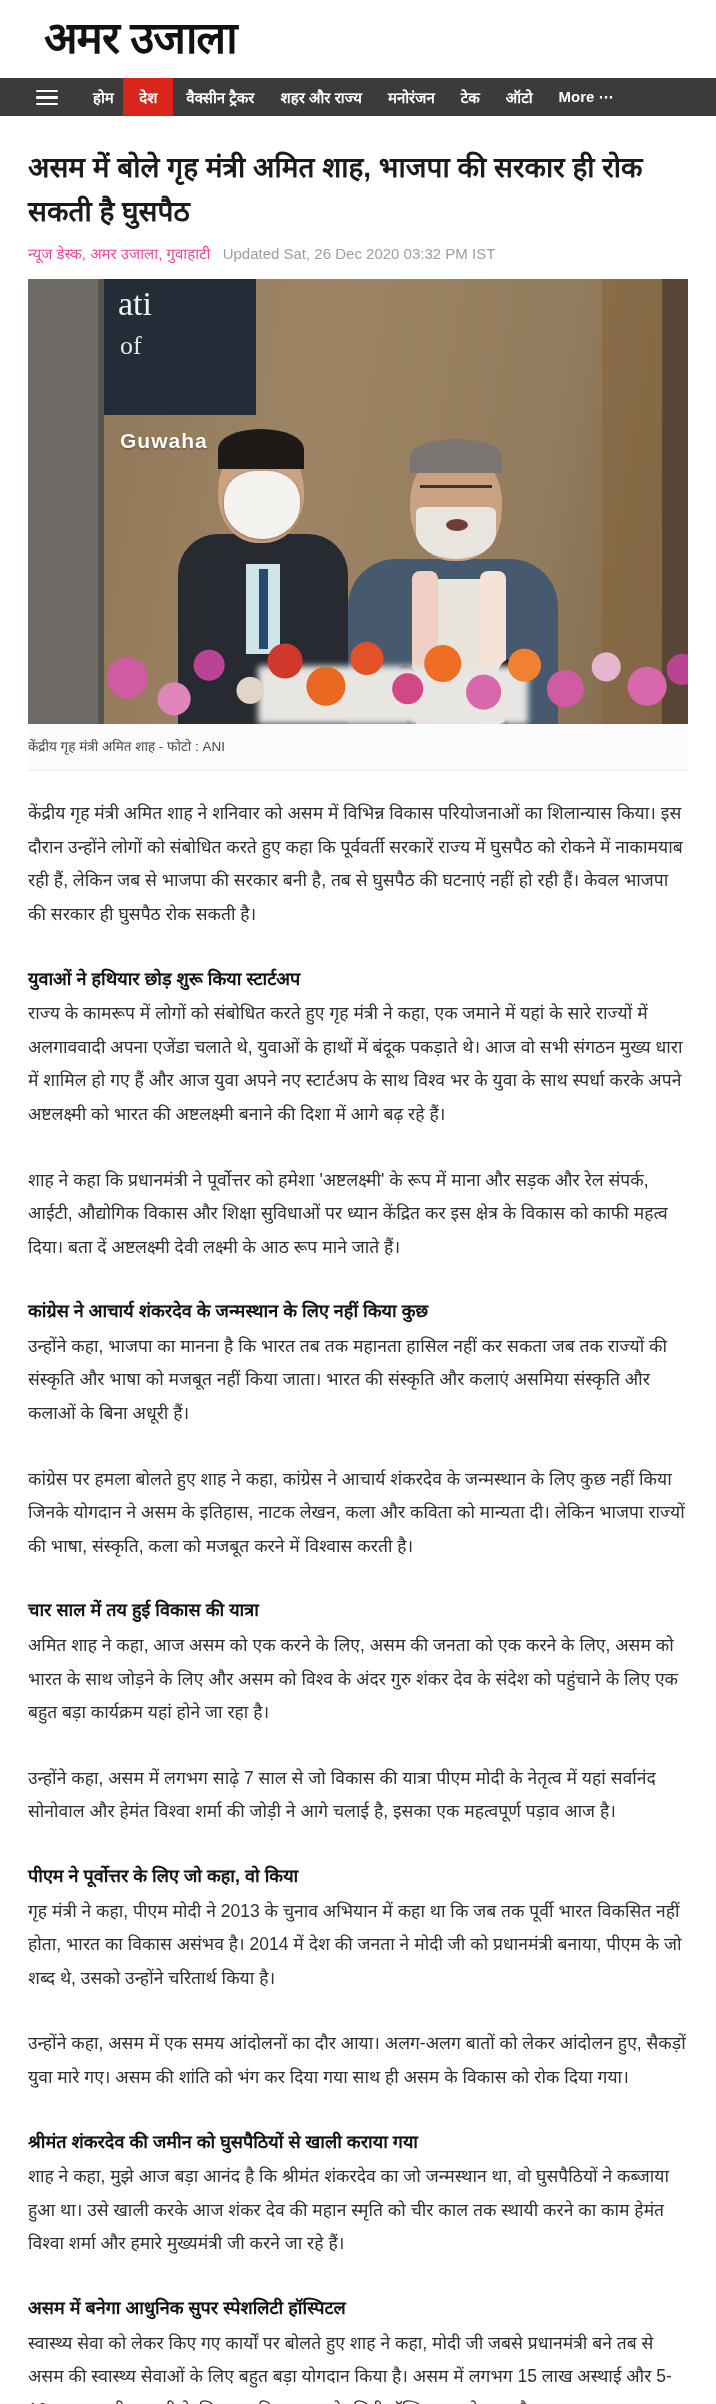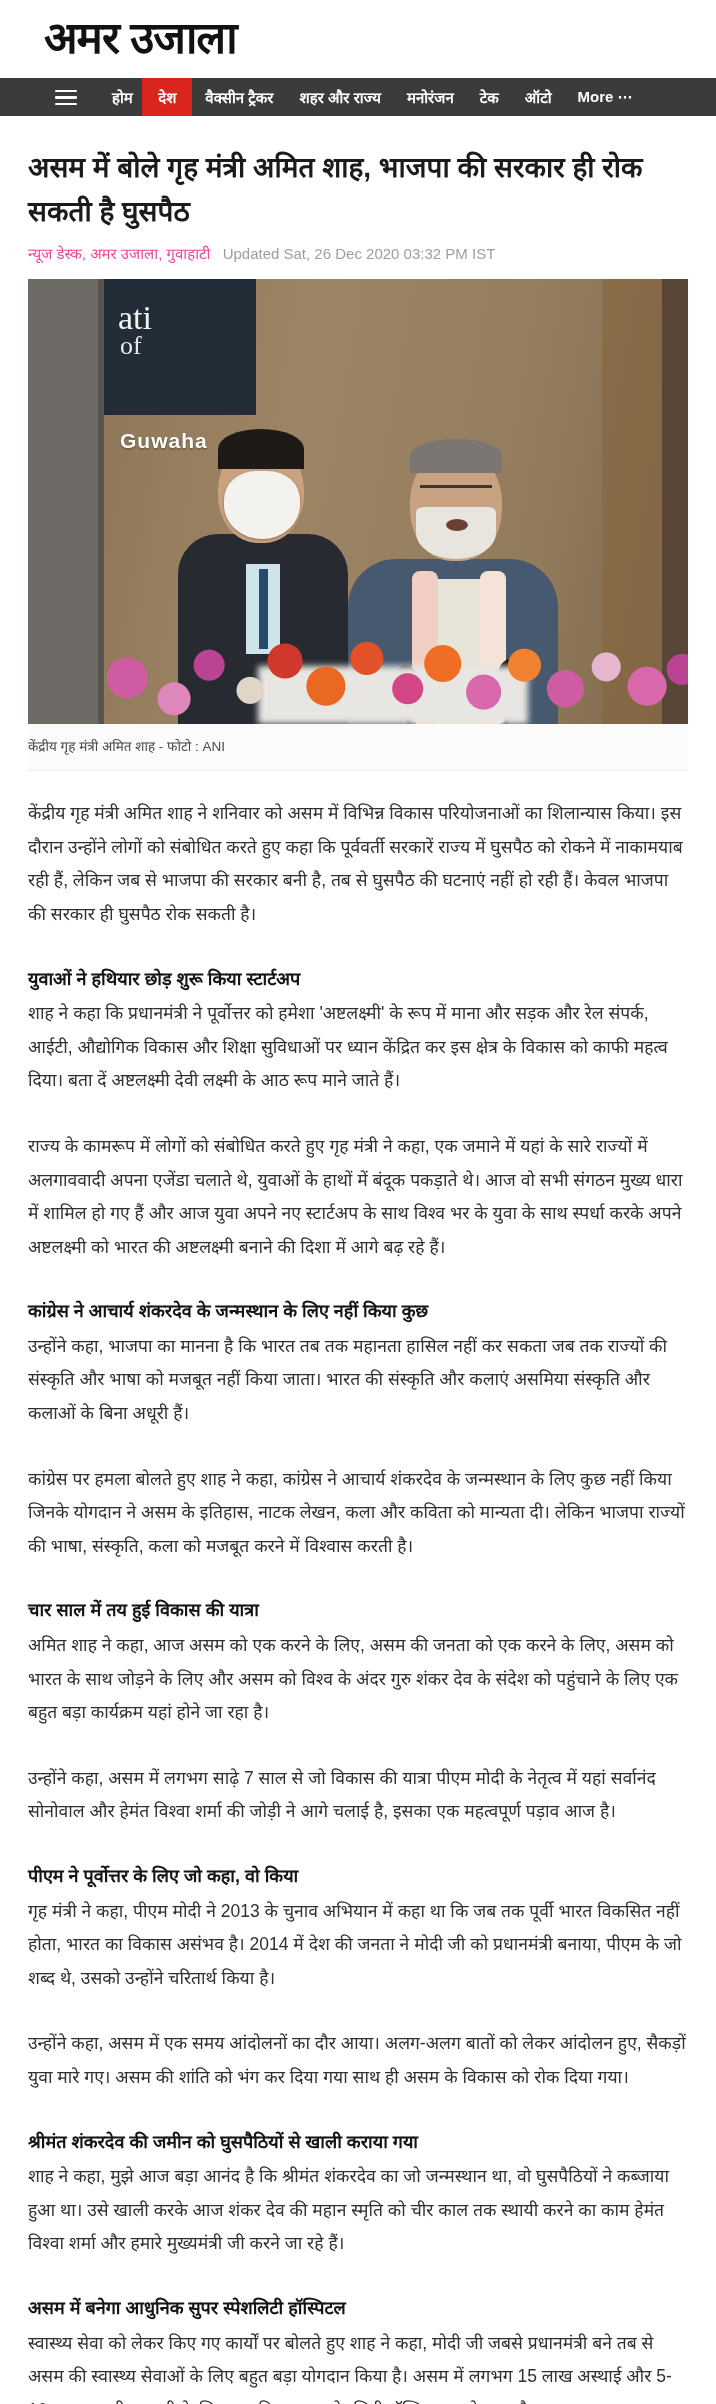--- a/index.html
+++ b/index.html
@@ -21,21 +21,21 @@
     cursor: pointer;
     display: inline-block;
     line-height: 1.1;
   }
   
   .navbar {
     background: #3b3b3b;
     height: 38px;
     display: flex;
     align-items: stretch;
-    padding-left: 55px;
+    padding-left: 36px;
   }
   .hamburger {
     display: flex; flex-direction: column; justify-content: center;
     gap: 4px; margin-right: 22px; cursor: pointer;
   }
   .hamburger i { display: block; width: 22px; height: 2.5px; background: #fff; border-radius: 1px; }
   .nav-items { display: flex; align-items: stretch; }
   .nav-item {
     color: #ffffff; font-size: 15px; font-weight: bold;
     display: flex; align-items: center; padding: 0 13px; cursor: pointer;
@@ -60,21 +60,21 @@
   .photo {
     position: relative; width: 660px; height: 445px; overflow: hidden;
     background: linear-gradient(100deg, #8a7254 0%, #9c8464 40%, #937c5d 75%, #7c6548 100%);
   }
   .strip-left { position: absolute; left: 0; top: 0; bottom: 0; width: 76px; background: #6e6b66; }
   .strip-left::after { content:""; position:absolute; right:0; top:0; bottom:0; width:6px; background:#57544f; }
   .banner {
     position: absolute; left: 76px; top: 0; width: 152px; height: 136px;
     background: #232d38;
   }
-  .banner .t1 { position: absolute; left: 14px; top: 20px; color: #f2f2f2; font-size: 34px; font-family: "Liberation Serif", serif; }
+  .banner .t1 { position: absolute; left: 14px; top: 6px; color: #f2f2f2; font-size: 34px; font-family: "Liberation Serif", serif; }
   .banner .t2 { position: absolute; left: 16px; top: 52px; color: #e8e8e8; font-size: 26px; font-family: "Liberation Serif", serif; }
   .guwaha {
     position: absolute; left: 92px; top: 150px; color: #ffffff;
     font-size: 21px; font-weight: bold; letter-spacing: 1px;
     text-shadow: 0 1px 2px rgba(0,0,0,.4);
   }
   .wall-right { position: absolute; right: 0; top: 0; bottom: 0; width: 26px; background: #5a4636; }
   .wall-panel { position: absolute; right: 26px; top: 0; bottom: 0; width: 60px; background: #85643e; opacity:.6; }
   
   .aide-body { position: absolute; left: 150px; top: 255px; width: 170px; height: 190px; background: #272b31; border-radius: 40px 40px 0 0; }
@@ -203,22 +203,22 @@
 
         <div class="podium"></div>
         <div class="flowers"></div>
       </div>
       <figcaption>केंद्रीय गृह मंत्री अमित शाह - फोटो : ANI</figcaption>
     </figure>
 
     <div class="body-wrap" id="article-body">
         <p>केंद्रीय गृह मंत्री अमित शाह ने शनिवार को असम में विभिन्न विकास परियोजनाओं का शिलान्यास किया। इस दौरान उन्होंने लोगों को संबोधित करते हुए कहा कि पूर्ववर्ती सरकारें राज्य में घुसपैठ को रोकने में नाकामयाब रही हैं, लेकिन जब से भाजपा की सरकार बनी है, तब से घुसपैठ की घटनाएं नहीं हो रही हैं। केवल भाजपा की सरकार ही घुसपैठ रोक सकती है।</p>
         <h2>युवाओं ने हथियार छोड़ शुरू किया स्टार्टअप</h2>
+        <p>राज्य के कामरूप में लोगों को संबोधित करते हुए गृह मंत्री ने कहा, एक जमाने में यहां के सारे राज्यों में अलगाववादी अपना एजेंडा चलाते थे, युवाओं के हाथों में बंदूक पकड़ाते थे। आज वो सभी संगठन मुख्य धारा में शामिल हो गए हैं और आज युवा अपने नए स्टार्टअप के साथ विश्व भर के युवा के साथ स्पर्धा करके अपने अष्टलक्ष्मी को भारत की अष्टलक्ष्मी बनाने की दिशा में आगे बढ़ रहे हैं।</p>
         <p>शाह ने कहा कि प्रधानमंत्री ने पूर्वोत्तर को हमेशा 'अष्टलक्ष्मी' के रूप में माना और सड़क और रेल संपर्क, आईटी, औद्योगिक विकास और शिक्षा सुविधाओं पर ध्यान केंद्रित कर इस क्षेत्र के विकास को काफी महत्व दिया। बता दें अष्टलक्ष्मी देवी लक्ष्मी के आठ रूप माने जाते हैं।</p>
-        <p>राज्य के कामरूप में लोगों को संबोधित करते हुए गृह मंत्री ने कहा, एक जमाने में यहां के सारे राज्यों में अलगाववादी अपना एजेंडा चलाते थे, युवाओं के हाथों में बंदूक पकड़ाते थे। आज वो सभी संगठन मुख्य धारा में शामिल हो गए हैं और आज युवा अपने नए स्टार्टअप के साथ विश्व भर के युवा के साथ स्पर्धा करके अपने अष्टलक्ष्मी को भारत की अष्टलक्ष्मी बनाने की दिशा में आगे बढ़ रहे हैं।</p>
         <h2>कांग्रेस ने आचार्य शंकरदेव के जन्मस्थान के लिए नहीं किया कुछ</h2>
         <p>उन्होंने कहा, भाजपा का मानना है कि भारत तब तक महानता हासिल नहीं कर सकता जब तक राज्यों की संस्कृति और भाषा को मजबूत नहीं किया जाता। भारत की संस्कृति और कलाएं असमिया संस्कृति और कलाओं के बिना अधूरी हैं।</p>
         <p>कांग्रेस पर हमला बोलते हुए शाह ने कहा, कांग्रेस ने आचार्य शंकरदेव के जन्मस्थान के लिए कुछ नहीं किया जिनके योगदान ने असम के इतिहास, नाटक लेखन, कला और कविता को मान्यता दी। लेकिन भाजपा राज्यों की भाषा, संस्कृति, कला को मजबूत करने में विश्वास करती है।</p>
         <h2>चार साल में तय हुई विकास की यात्रा</h2>
         <p>अमित शाह ने कहा, आज असम को एक करने के लिए, असम की जनता को एक करने के लिए, असम को भारत के साथ जोड़ने के लिए और असम को विश्व के अंदर गुरु शंकर देव के संदेश को पहुंचाने के लिए एक बहुत बड़ा कार्यक्रम यहां होने जा रहा है।</p>
         <p>उन्होंने कहा, असम में लगभग साढ़े 7 साल से जो विकास की यात्रा पीएम मोदी के नेतृत्व में यहां सर्वानंद सोनोवाल और हेमंत विश्वा शर्मा की जोड़ी ने आगे चलाई है, इसका एक महत्वपूर्ण पड़ाव आज है।</p>
         <h2>पीएम ने पूर्वोत्तर के लिए जो कहा, वो किया</h2>
         <p>गृह मंत्री ने कहा, पीएम मोदी ने 2013 के चुनाव अभियान में कहा था कि जब तक पूर्वी भारत विकसित नहीं होता, भारत का विकास असंभव है। 2014 में देश की जनता ने मोदी जी को प्रधानमंत्री बनाया, पीएम के जो शब्द थे, उसको उन्होंने चरितार्थ किया है।</p>
         <p>उन्होंने कहा, असम में एक समय आंदोलनों का दौर आया। अलग-अलग बातों को लेकर आंदोलन हुए, सैकड़ों युवा मारे गए। असम की शांति को भंग कर दिया गया साथ ही असम के विकास को रोक दिया गया।</p>
         <h2>श्रीमंत शंकरदेव की जमीन को घुसपैठियों से खाली कराया गया</h2>

